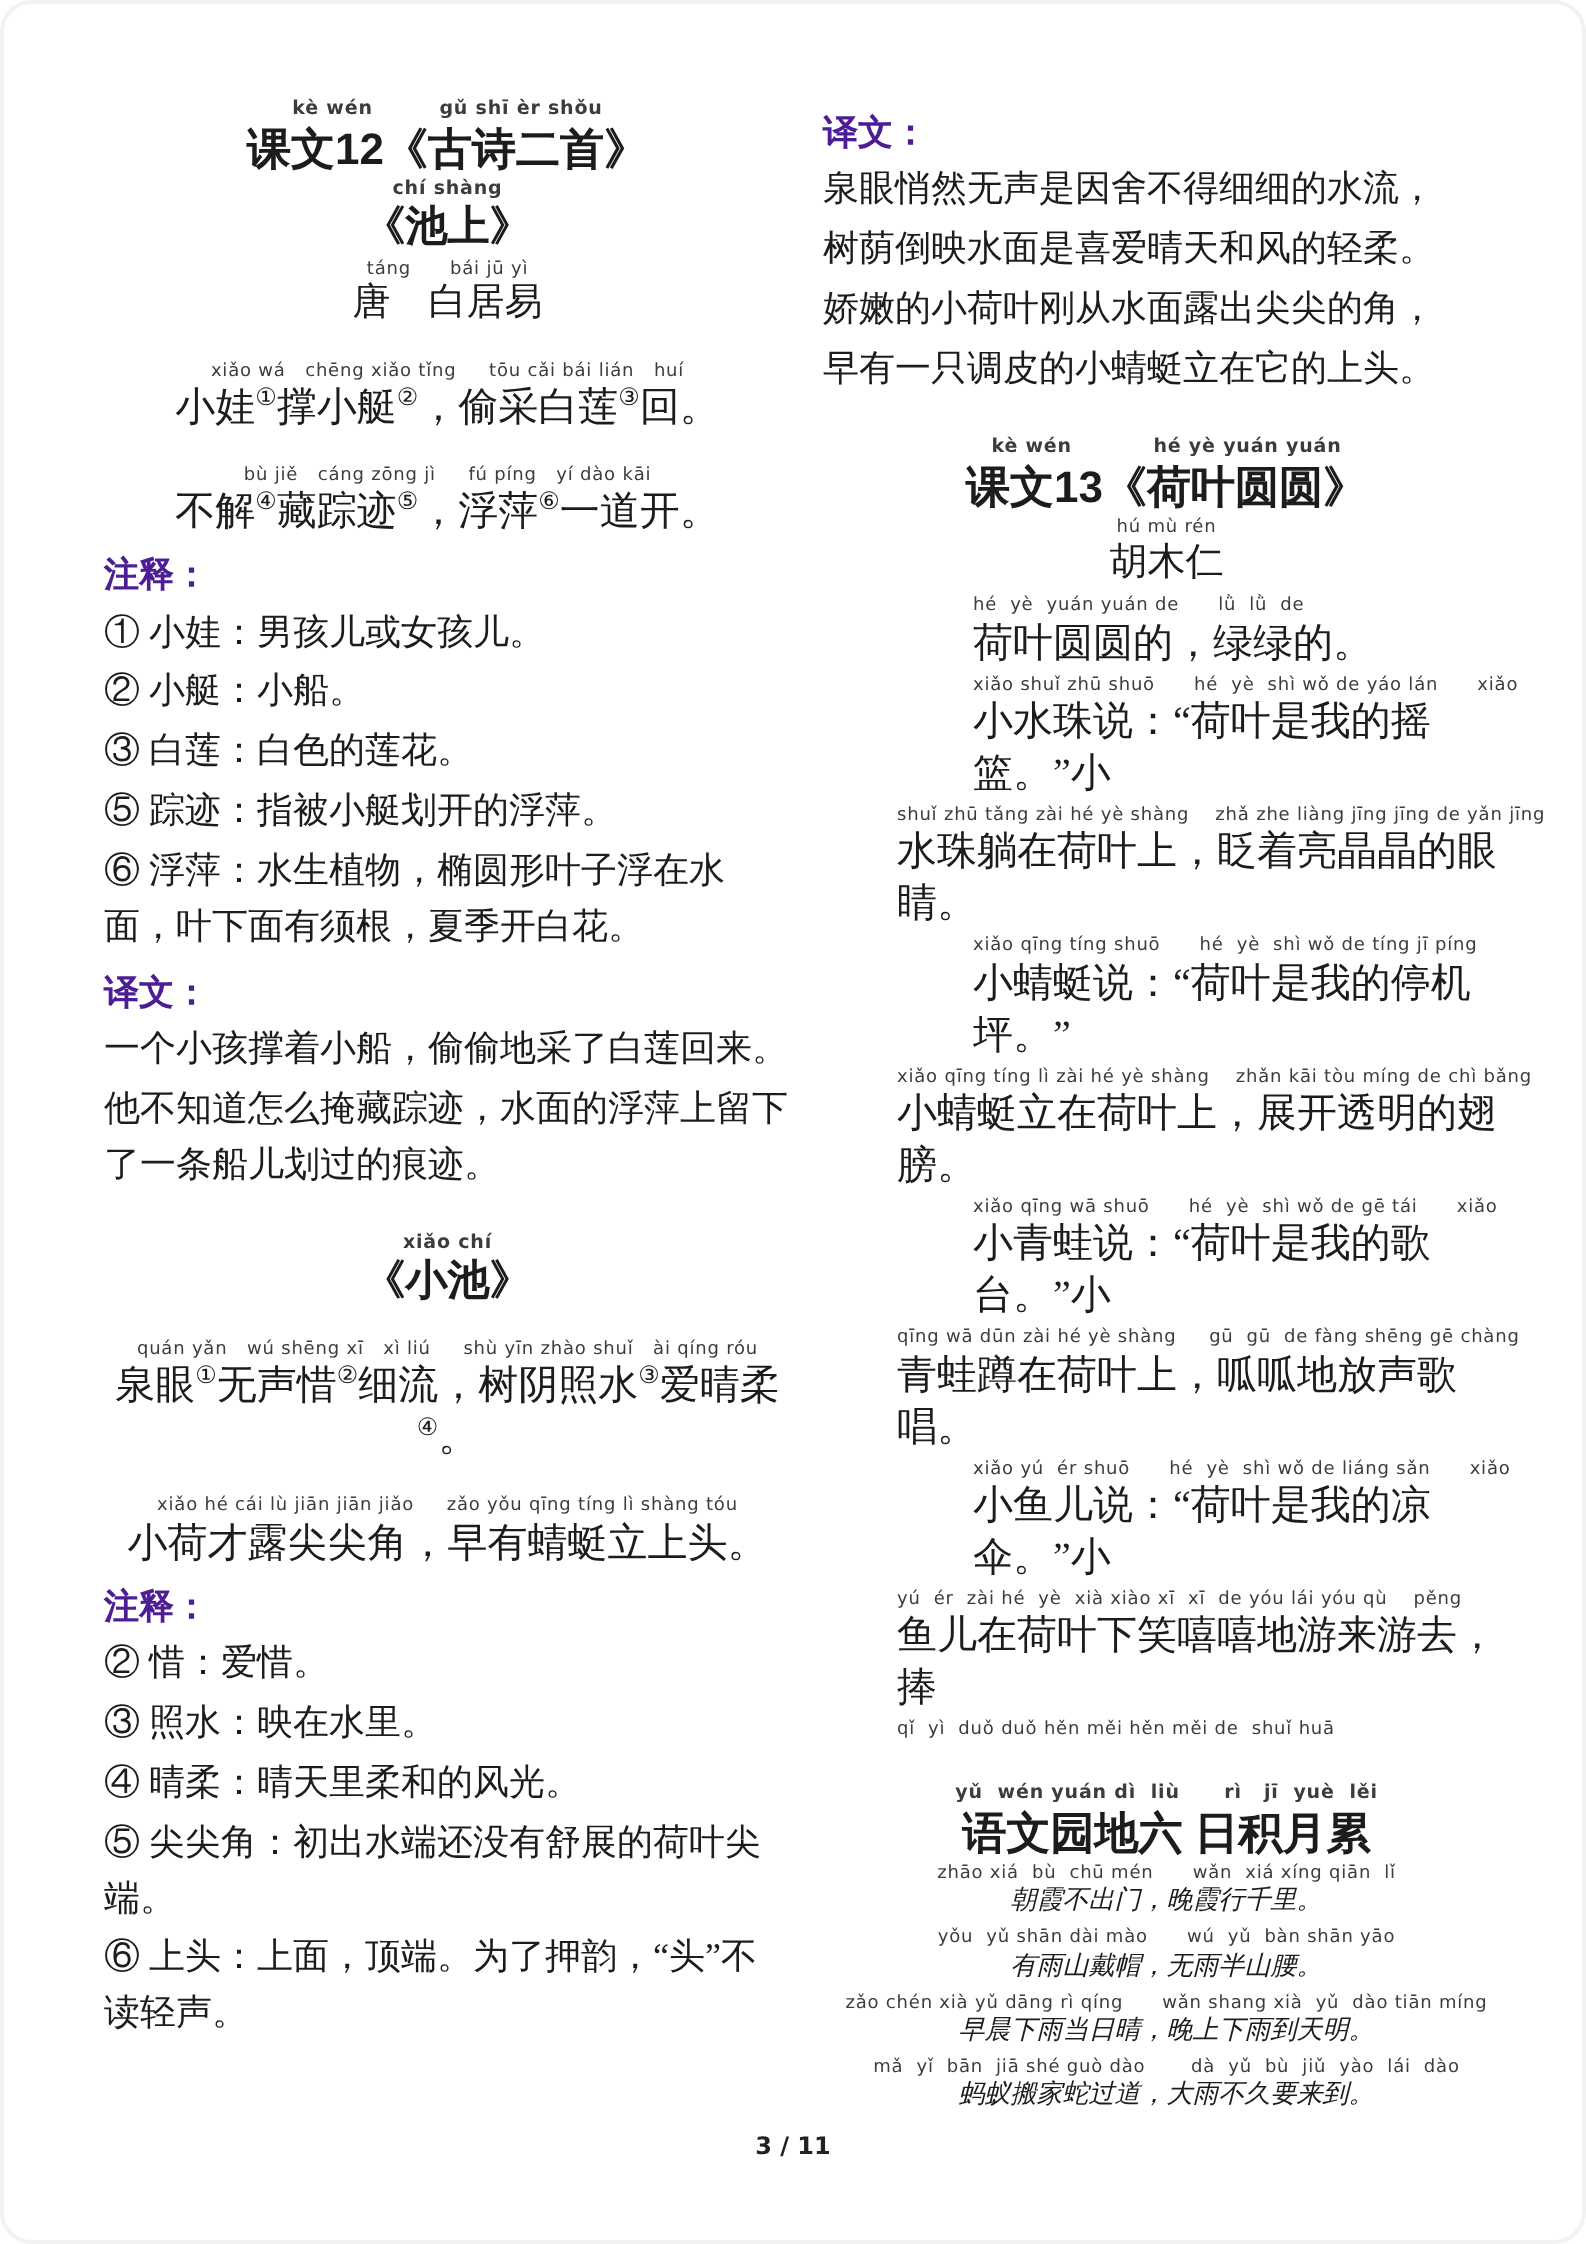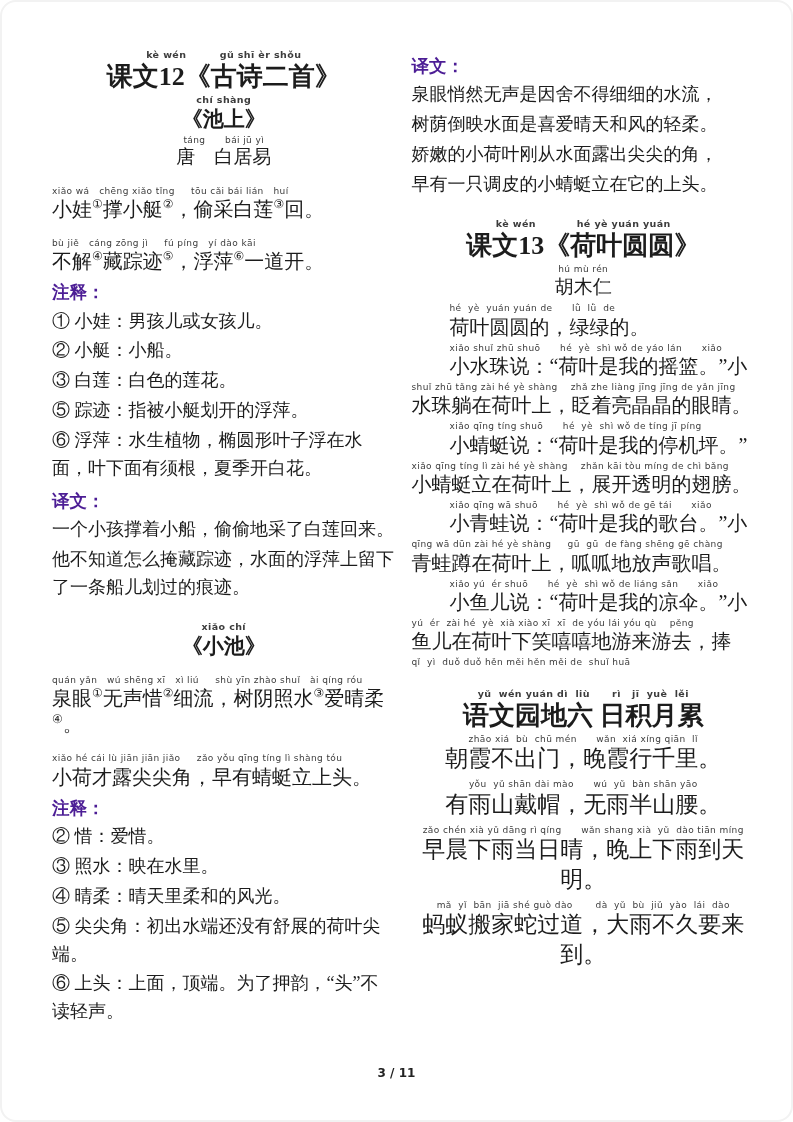--- a/index.html
+++ b/index.html
@@ -7,37 +7,37 @@
   body { width:793px; height:1122px; font-family:"Liberation Serif","DejaVu Serif",serif; color:#1c1c1c; }
   .page { position:relative; width:793px; height:1122px; background:#fff; border:2px solid #f2f2f2; border-radius:16px; overflow:hidden; }
   .columns { display:flex; gap:16px; padding:46px 36px 0 50px; align-items:flex-start; }
   .col { flex:1 1 0; min-width:0; }
 
   .blk { margin:0 0 2px 0; }
   .py { font-family:"DejaVu Sans","Liberation Sans",sans-serif; font-size:9px; line-height:1.15; color:#3c3c3c; white-space:pre; letter-spacing:.4px; }
   .zh { font-size:18px; line-height:1.6; }
 
   .h1 { text-align:center; margin-top:2px; }
-  .h1 .zh { font-size:26px; font-weight:700; line-height:1.25; font-family:Liberation Serif, serif; }
+  .h1 .zh { font-size:22px; font-weight:700; line-height:1.25; font-family:Liberation Sans, sans-serif; }
   .h1 .py, .h2 .py { font-weight:700; font-size:9.5px; }
   .h2 { text-align:center; margin-top:2px; }
   .h2 .zh { font-size:21px; font-weight:700; line-height:1.25; font-family:"Liberation Sans","DejaVu Sans",sans-serif; }
   .author { text-align:center; margin:2px 0 4px; }
   .author .zh { font-size:19px; line-height:1.3; }
-  .poem { margin:16px 0 5px; }
+  .poem { text-align:center; margin:16px 0 5px; }
   .poem .zh { font-size:20px; line-height:1.3; }
   .poem sup { font-size:12px; vertical-align:super; line-height:0; }
   .label { margin-top:5px; }
   .label .zh { color:#4c1d95; font-weight:700; font-size:17.5px; line-height:1.5; font-family:"Liberation Sans","DejaVu Sans",sans-serif; }
   .note .zh, .body .zh { font-size:18px; line-height:1.55; }
-  .para { margin-bottom:3px; }
+  .para { margin-bottom:3px;margin-left:37px; }
   .para .zh { font-size:20px; line-height:1.3; }
   .para.ind { padding-left:38px; }
   .prov { text-align:center; margin-bottom:5px; }
-  .prov .zh { font-size:23px; line-height:1.3; }
+  .prov .zh { font-size:13px; line-height:1.3;font-style:italic; }
   .sp { height:16px; }
 
   .footer { position:absolute; bottom:40px; left:0; right:0; text-align:center;
             font-family:"DejaVu Sans","Liberation Sans",sans-serif; font-weight:700; font-size:12px; color:#222; }
 </style>
 </head>
 <body>
 
 <div class="page">
   <div class="columns">

